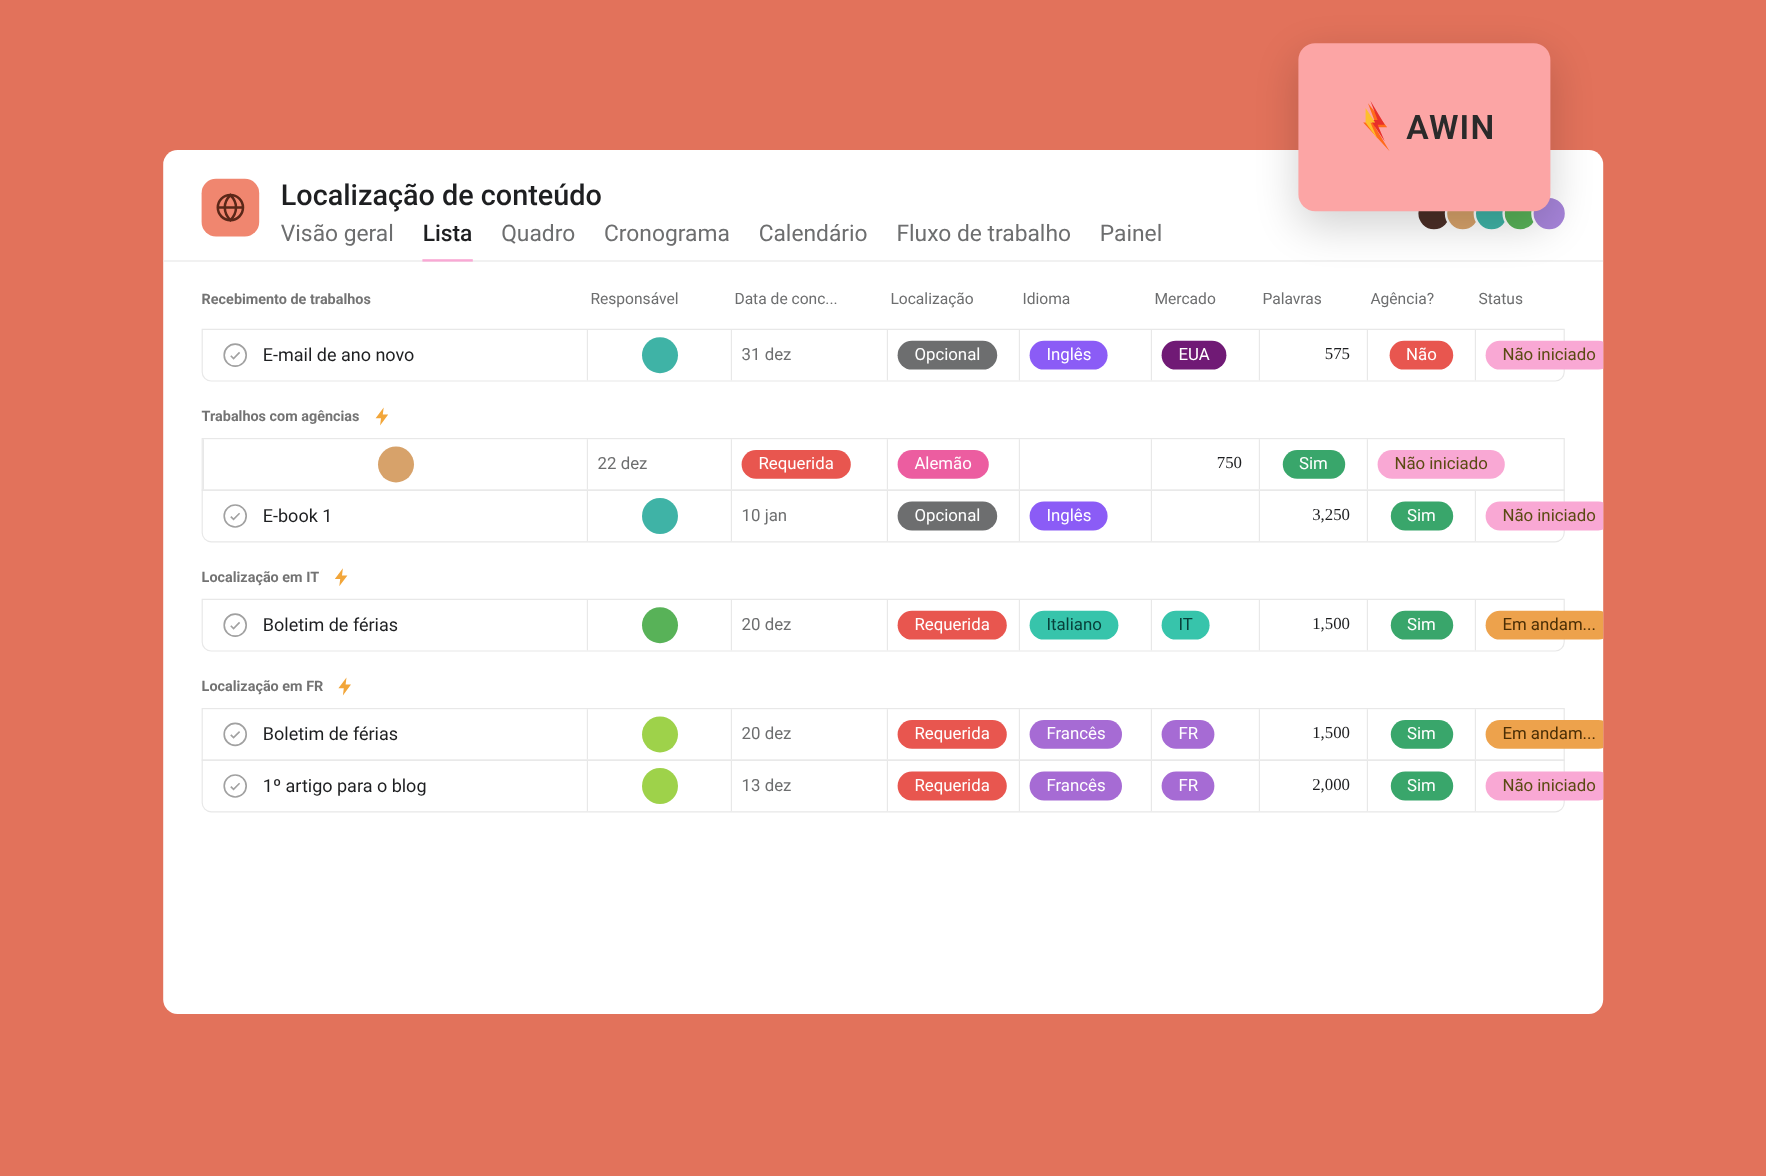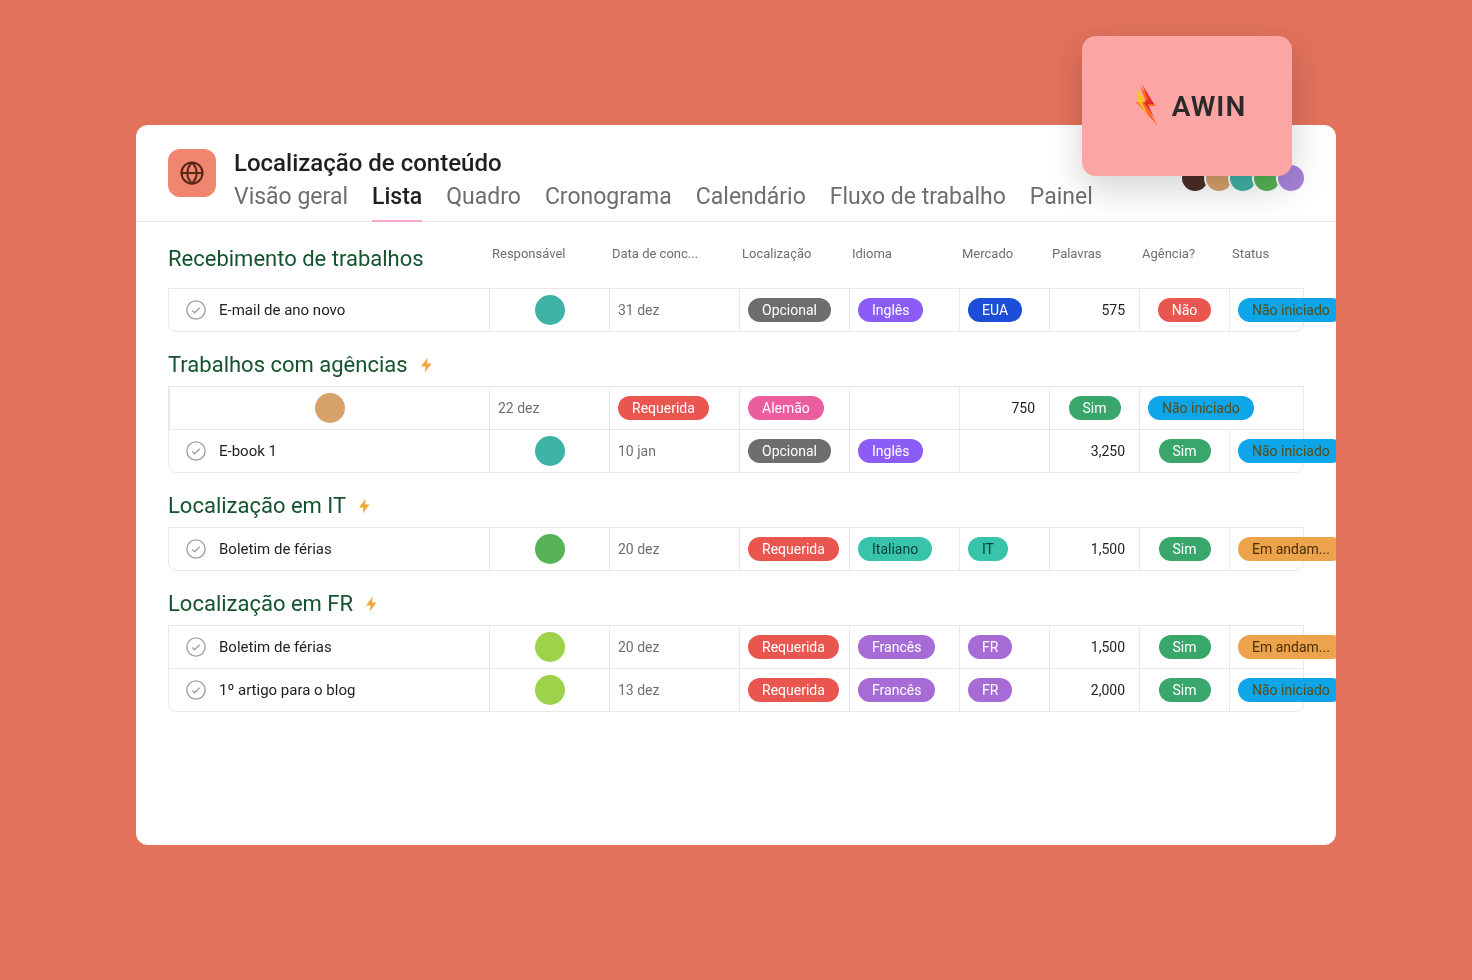--- a/index.html
+++ b/index.html
@@ -43,21 +43,21 @@
   .header-main { flex: 1; }
   .title {
     font-size: 24px;
     font-weight: 500;
     color: #1e1f21;
     margin-bottom: 6px;
   }
   .tabs {
     display: flex;
     gap: 24px;
-    font-size: 23px;
+    font-size: 19px;
     color: #6d6e6f;
     margin-top: 4px;
   }
   .tab { padding-bottom: 10px; cursor: pointer; }
   .tab.active {
     color: #1e1f21;
     font-weight: 500;
     border-bottom: 2px solid #f9a8d4;
   }
   .avatars {
@@ -82,23 +82,23 @@
   .divider { border-bottom: 1px solid #e8e8e8; margin-top: -1px; }
   .content { padding: 24px 32px 32px; }
   .section { margin-bottom: 20px; }
   .section-header {
     display: flex;
     align-items: center;
     gap: 10px;
     margin-bottom: 10px;
   }
   .section-title {
-    font-size: 22px;
-    font-weight: 400;
-    color: #14532d;
+    font-size: 12px;
+    font-weight: 700;
+    color: #737373;
   }
   .bolt {
     width: 18px;
     height: 18px;
     fill: #F2A63A;
   }
   .col-headers {
     display: grid;
     grid-template-columns: 320px 120px 130px 110px 110px 90px 90px 90px 130px;
     font-size: 13px;
@@ -122,41 +122,41 @@
   .cell { padding: 0 8px; font-size: 15px; color: #1e1f21; display: flex; align-items: center; border-left: 1px solid #e8e8e8; height: 100%; }
   .cell.first { border-left: none; padding-left: 16px; gap: 12px; }
   .cell.center { justify-content: center; }
   .cell.right { justify-content: flex-end; padding-right: 14px; }
   .check-circle {
     width: 22px; height: 22px; flex-shrink: 0;
   }
   .check-circle svg { stroke: #a1a1a1; fill: none; stroke-width: 1.5; }
   .task-name { color: #1e1f21; }
   .date { color: #6d6e6f; font-size: 14px; }
-  .words { color: #1e1f21; font-size: 14px; }
+  .words { color: #1e1f21; font-size: 14px; font-family: Liberation Serif, serif; }
   .pill {
     display: inline-flex;
     align-items: center;
     justify-content: center;
     padding: 4px 14px;
     border-radius: 14px;
     font-size: 14px;
     color: #fff;
     white-space: nowrap;
     font-weight: 400;
   }
   .pill.gray { background: #6d6e6f; }
   .pill.red { background: #E8564F; }
   .pill.pink { background: #EC5DA0; }
   .pill.blue { background: #8b5cf6; }
-  .pill.blue-dark { background: #1d4ed8; }
+  .pill.blue-dark { background: #701a75; }
   .pill.teal { background: #37C4AB; color:#08403a; }
   .pill.green { background: #39A66B; }
   .pill.purple { background: #A66BD4; }
-  .pill.yellow { background: #0ea5e9; color: #5a4a12; text-align: center; }
+  .pill.yellow { background: #f9a8d4; color: #5a4a12; text-align: center; }
   .pill.orange { background: #EDA24C; color: #4a2e05; }
   .row-avatar {
     width: 30px; height: 30px; border-radius: 50%;
   }
   .awin-card {
     position: absolute;
     top: 36px;
     right: 180px;
     width: 210px;
     height: 140px;

